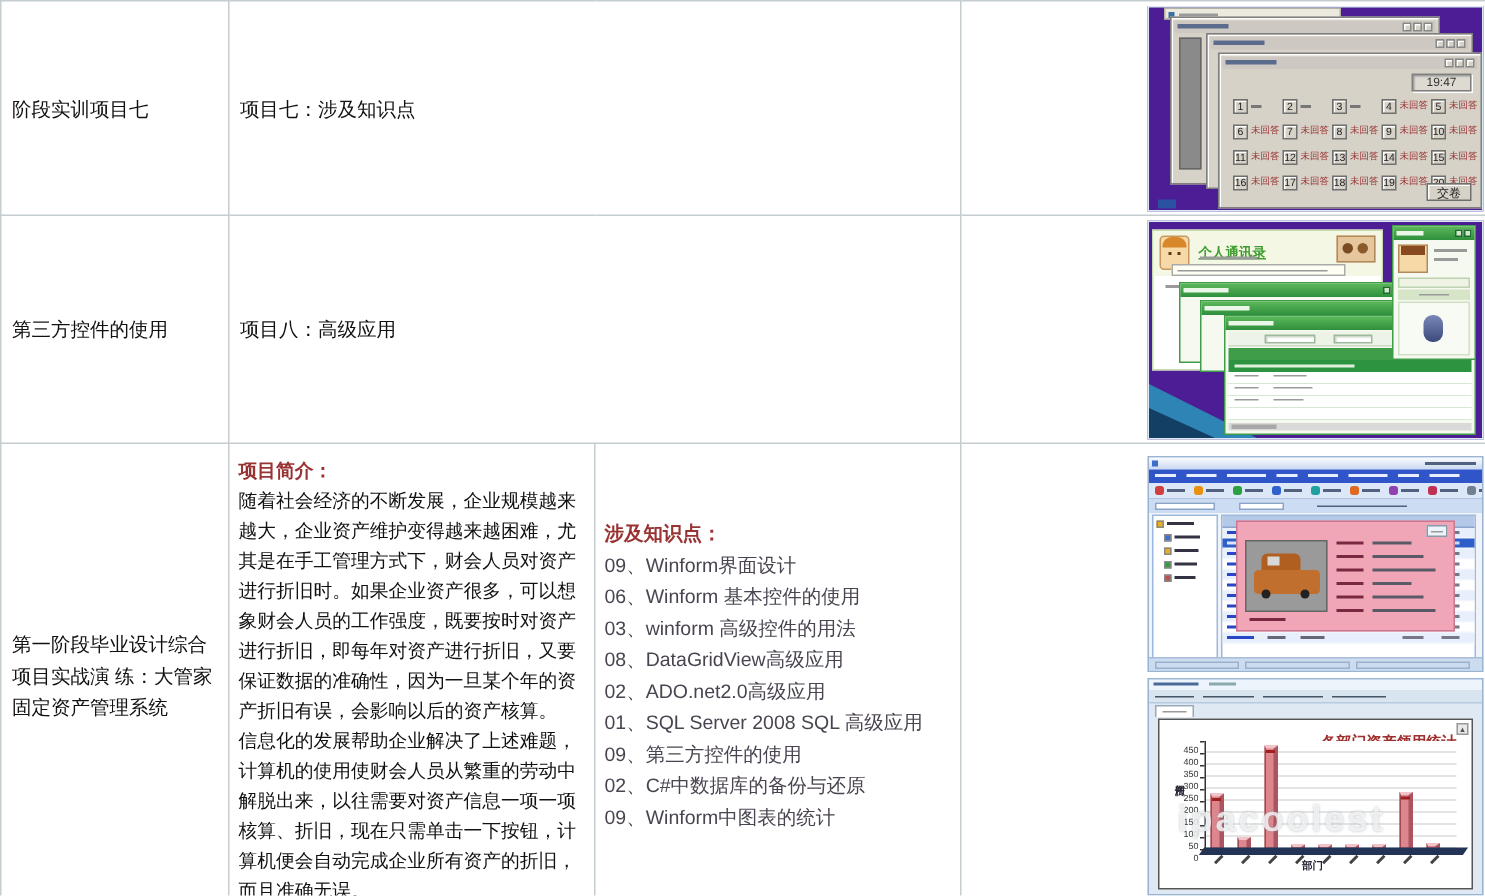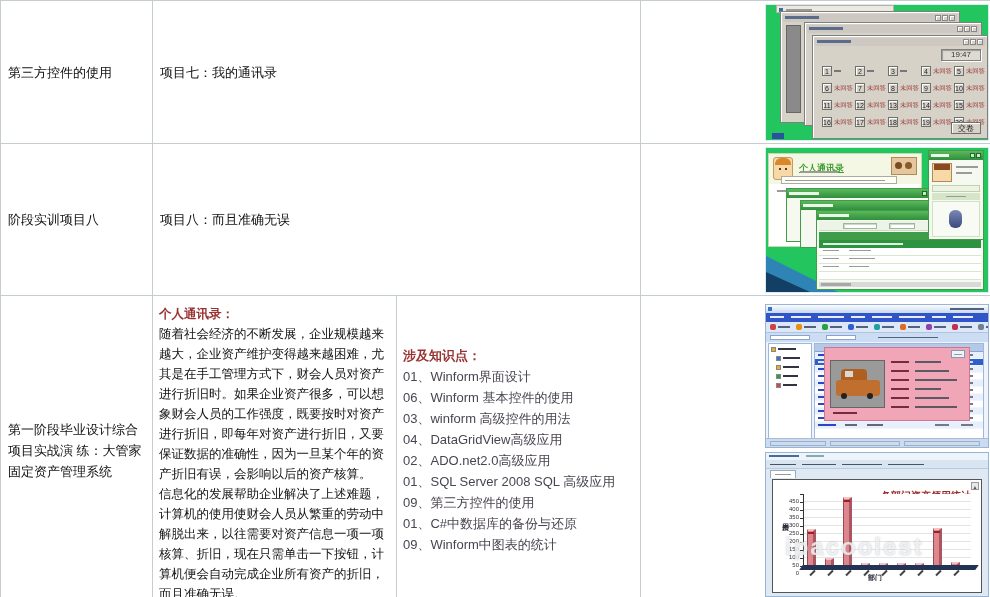--- a/index.html
+++ b/index.html
@@ -10,21 +10,21 @@
   td { border:1px solid #c6cdd1; vertical-align:middle; font-size:13px; color:#111;
     word-break:break-all; line-height:21px; }
   td.c1 { padding:4px 7px; }
   td.title-cell { padding-left:7px; }
   td.intro-cell { vertical-align:top; padding:8px 6px 0 6px; font-size:12.5px; line-height:20px; }
   td.know-cell  { padding:6px 6px; font-size:13px; line-height:21px; color:#4a4450; }
   td.img-cell { padding:2px 1px; }
   .red-head { color:#993333; font-weight:bold; }
   .kp { white-space:nowrap; overflow:hidden; }
   .thumb { position:relative; width:224px; margin-left:auto; overflow:hidden;
-    border:1px solid #dcebf3; background:#22c55e; }
+    border:1px solid #dcebf3; background:#4c1d95; }
   .abs { position:absolute; }
   .smudge { background:#9a9a9a; height:2px; }
   
   .win95 { position:absolute; background:#d6d2c8; border:1px solid #7f7f7f;
     box-shadow:inset 1px 1px 0 #fff; }
   .tb95 { position:absolute; left:2px; right:2px; top:2px; height:8px; background:#cdc9c2;
     display:flex; align-items:center; gap:2px; padding:0 2px; }
   .tb95 .ttl { height:3px; background:#5a6b8c; width:34px; }
   .tb95 .ctl { margin-left:auto; display:flex; gap:1px; }
   .tb95 .ctl i { display:block; width:6px; height:6px; background:#d6d2c8;
@@ -59,22 +59,22 @@
 <table class="main">
   <colgroup>
       <col style="width:152px">
       <col style="width:244px">
       <col style="width:244px">
       <col style="width:350px">
     </colgroup>
 
   <tbody>
       <tr style="height:143px">
-    <td class="c1">第三方控件的使用</td>
-    <td class="title-cell" colspan="2">项目七：我的通讯录</td>
+    <td class="c1">阶段实训项目七</td>
+    <td class="title-cell" colspan="2">项目七：涉及知识点</td>
     <td class="img-cell">
       <div class="thumb" style="height:137px">
         <div class="abs" style="left:10px;top:0;width:118px;height:8px;background:#eceade;border:1px solid #b5b1a6">
           <span class="abs" style="left:2px;top:2px;width:4px;height:4px;background:#3a6ea5"></span>
           <span class="abs smudge" style="left:9px;top:3px;width:26px"></span>
         </div>
         <div class="win95" style="left:14px;top:6px;width:180px;height:112px">
           <div class="tb95">
                 <span class="ttl"></span>
                 <span class="ctl">
@@ -191,22 +191,22 @@
                 </div>
               </div>
           <div class="abs" style="left:138px;top:86px;width:30px;height:12px;background:#d6d2c8;border:1px solid #6f6f6f;box-shadow:inset 1px 1px 0 #fff;font-size:8px;line-height:11px;text-align:center;color:#222">交卷</div>
         </div>
         <div class="abs" style="left:6px;top:128px;width:12px;height:6px;background:#2a52a0"></div>
       </div>
     </td>
   </tr>
 
   <tr style="height:152px">
-    <td class="c1">阶段实训项目八</td>
-    <td class="title-cell" colspan="2">项目八：而且准确无误</td>
+    <td class="c1">第三方控件的使用</td>
+    <td class="title-cell" colspan="2">项目八：高级应用</td>
     <td class="img-cell">
       <div class="thumb" style="height:146px">
         <div class="abs" style="left:0;bottom:0;width:0;height:0;border-bottom:36px solid #2e85b5;border-right:72px solid transparent"></div>
         <div class="abs" style="left:0;bottom:0;width:0;height:0;border-bottom:20px solid #123f63;border-right:44px solid transparent"></div>
         <div class="abs" style="left:2px;top:5px;width:154px;height:94px;background:#fff;border:1px solid #c8d8b0">
           <div class="abs" style="left:0;top:0;right:0;height:30px;background:#f3f7e3">
             <div class="abs" style="left:4px;top:3px;width:20px;height:23px;background:#f7d9a8;border:1px solid #c89860;border-radius:3px">
               <div class="abs" style="left:1px;top:0;width:16px;height:7px;background:#d8872a;border-radius:6px 6px 0 0"></div>
               <div class="abs" style="left:5px;top:10px;width:2px;height:2px;background:#5a3a1a"></div>
               <div class="abs" style="left:11px;top:10px;width:2px;height:2px;background:#5a3a1a"></div>
@@ -293,35 +293,35 @@
             <div class="abs" style="left:16px;top:8px;width:13px;height:18px;background:linear-gradient(#7a88b8,#3a4a7a);border-radius:6px"></div>
           </div>
         </div>
       </div>
     </td>
   </tr>
 
   <tr style="height:298px">
     <td class="c1">第一阶段毕业设计综合项目实战演 练：大管家固定资产管理系统</td>
     <td class="intro-cell">
-      <div class="red-head">个人通讯录：</div>
+      <div class="red-head">项目简介：</div>
       <div>随着社会经济的不断发展，企业规模越来越大，企业资产维护变得越来越困难，尤其是在手工管理方式下，财会人员对资产进行折旧时。如果企业资产很多，可以想象财会人员的工作强度，既要按时对资产进行折旧，即每年对资产进行折旧，又要保证数据的准确性，因为一旦某个年的资产折旧有误，会影响以后的资产核算。</div>
       <div>信息化的发展帮助企业解决了上述难题，计算机的使用使财会人员从繁重的劳动中解脱出来，以往需要对资产信息一项一项核算、折旧，现在只需单击一下按钮，计算机便会自动完成企业所有资产的折旧，而且准确无误。</div>
     </td>
     <td class="know-cell">
       <div class="red-head">涉及知识点：</div>
       <div id="knowledge-list">
-            <div class="kp">01、Winform界面设计</div>
+            <div class="kp">09、Winform界面设计</div>
             <div class="kp">06、Winform 基本控件的使用</div>
             <div class="kp">03、winform 高级控件的用法</div>
-            <div class="kp">04、DataGridView高级应用</div>
+            <div class="kp">08、DataGridView高级应用</div>
             <div class="kp">02、ADO.net2.0高级应用</div>
             <div class="kp">01、SQL Server 2008 SQL 高级应用</div>
             <div class="kp">09、第三方控件的使用</div>
-            <div class="kp">01、C#中数据库的备份与还原</div>
+            <div class="kp">02、C#中数据库的备份与还原</div>
             <div class="kp">09、Winform中图表的统计</div>
           </div>
     </td>
     <td class="img-cell">
 
       <div class="thumb" style="height:144px;margin-bottom:4px;background:#f0f4fa;border-color:#9ab4d4">
         <div class="abs" style="left:0;top:0;right:0;height:8px;background:linear-gradient(#fafcff,#c8d8f0)">
           <span class="abs" style="left:2px;top:2px;width:4px;height:4px;background:#3a6ec8"></span>
           <span class="abs" style="right:4px;top:3px;width:34px;height:2px;background:#51617e"></span>
         </div>

